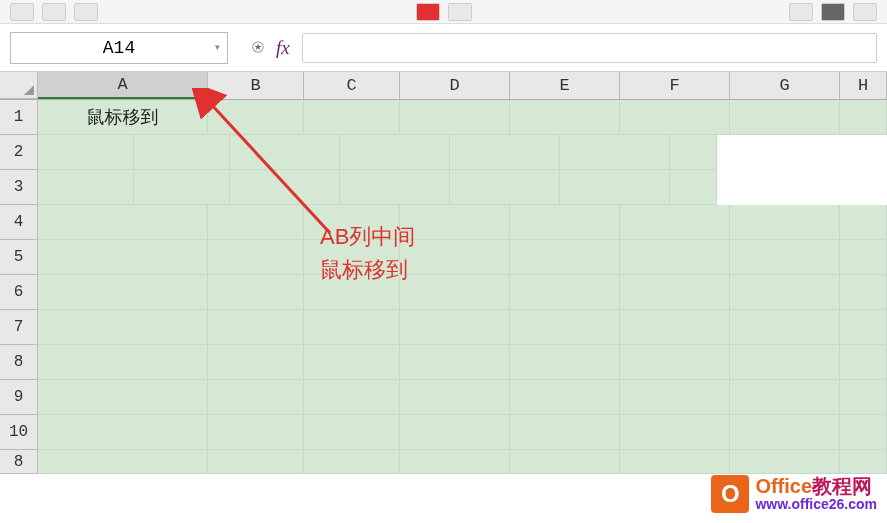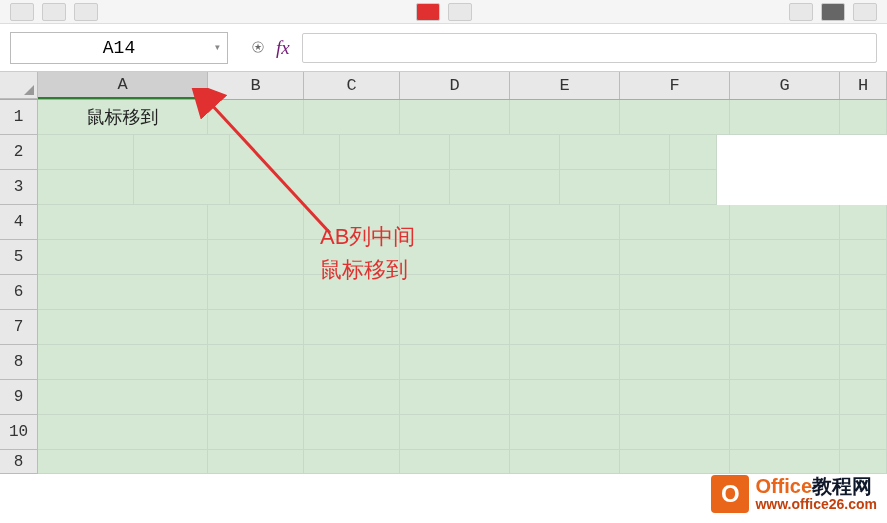--- a/index.html
+++ b/index.html
@@ -182,22 +182,22 @@
       display: flex;
       align-items: center;
       justify-content: center;
       color: #fff;
       font-size: 24px;
       font-weight: bold;
     }
     .wm-text { display: flex; flex-direction: column; line-height: 1.1; }
     .wm-line1 { font-size: 20px; }
     .wm-line1 .o { color: #e8651a; text-align: center; }
-    .wm-line1 .cn { color: #0f172a; }
-    .wm-line2 { font-size: 14px; color: #c2410c; }
+    .wm-line1 .cn { color: #be185d; }
+    .wm-line2 { font-size: 14px; color: #6d28d9; }
   </style>
 </head>
 <body>
 
 <div class="toolbar-top">
   <div class="toolbar-item"></div>
   <div class="toolbar-item"></div>
   <div class="toolbar-item"></div>
   <div style="flex:1"></div>
   <div class="toolbar-item red"></div>

